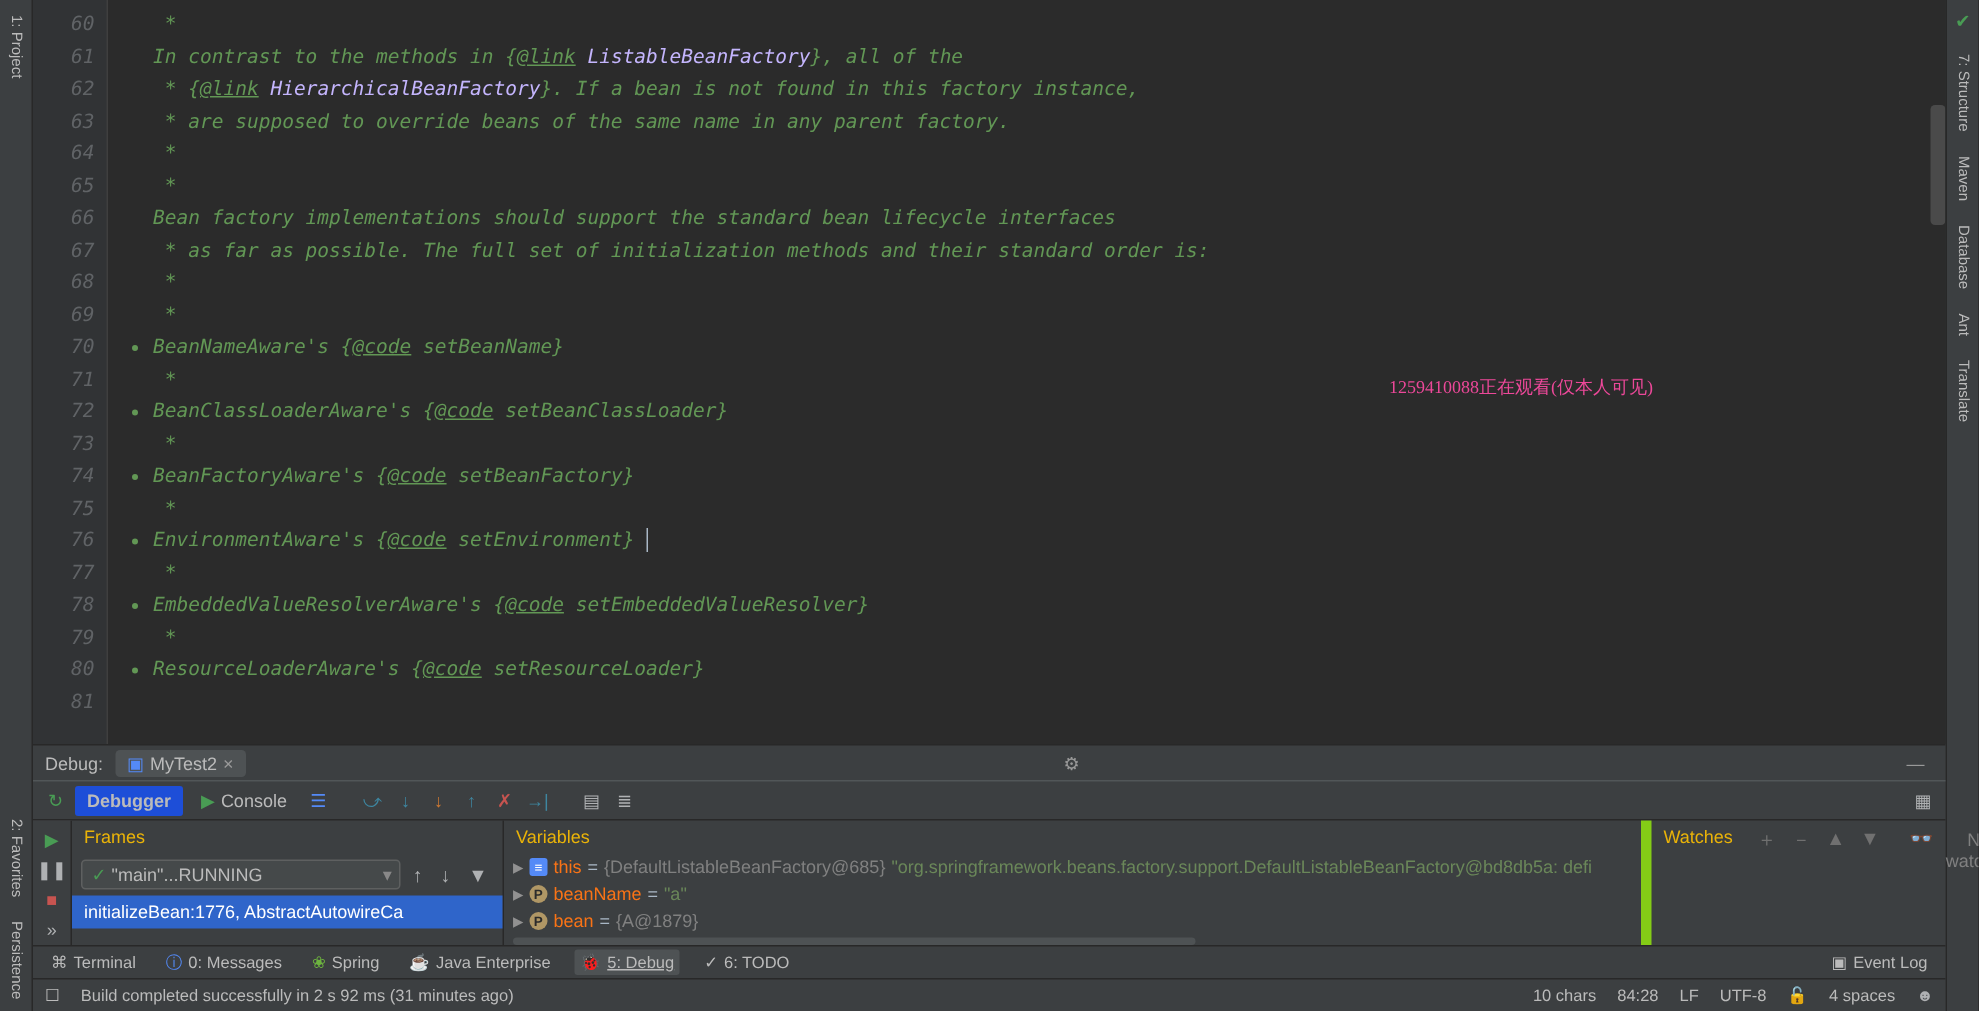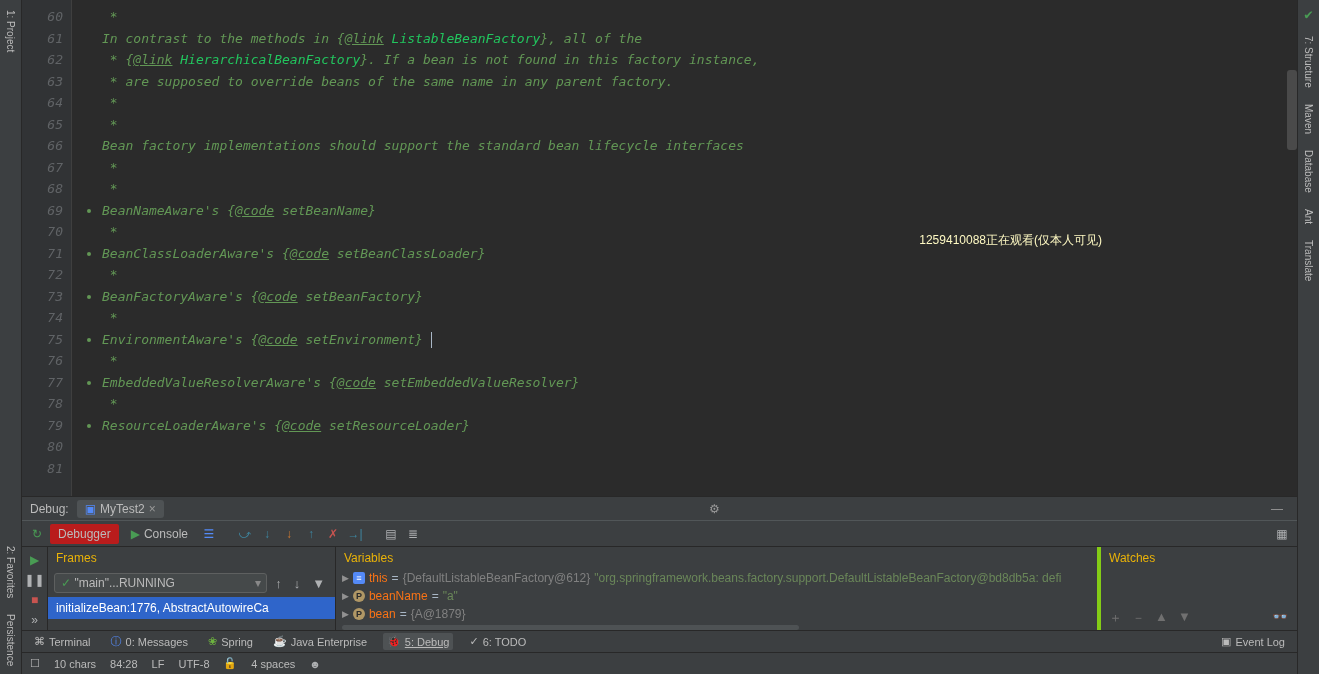--- a/index.html
+++ b/index.html
@@ -9,66 +9,66 @@
   .left-toolbar { width: 22px; background: #3c3f41; display: flex; flex-direction: column; align-items: center; padding-top: 2px; border-right: 1px solid #282828; }
   .left-toolbar-item { writing-mode: vertical-rl; text-orientation: mixed; font-size: 10px; padding: 8px 2px; color: #bbb; cursor: pointer; font-family: Arial, sans-serif; }
   
   .main-area { flex: 1; display: flex; flex-direction: column; position: relative; }
   
   .editor-wrap { display: flex; flex: 1; overflow: hidden; justify-content: center; }
   .gutter { width: 50px; background: #313335; text-align: right; padding-right: 8px; color: #606366; line-height: 21.5px; padding-top: 6px; font-style: italic; font-size: 13px; border-right: 1px solid #3f3f3f; }
   .editor { flex: 1; background: #2b2b2b; padding-top: 6px; font-style: italic; font-family: 'Consolas', monospace; line-height: 21.5px; position: relative; overflow: hidden; }
   .editor-line { padding-left: 30px; white-space: pre; color: #629755; }
   .editor-line .link { color: #629755; text-decoration: underline; }
-  .editor-line .class { color: #22c55e; font-style: italic; }
+  .editor-line .class { color: #c4b5fd; font-style: italic; }
   .cursor { display: inline-block; width: 1px; height: 16px; background: #a9b7c6; vertical-align: middle; }
   
   .right-rail { width: 22px; background: #3c3f41; display: flex; flex-direction: column; align-items: center; border-left: 1px solid #282828; }
   .right-rail-item { writing-mode: vertical-rl; font-size: 10px; padding: 8px 2px; color: #bbb; cursor: pointer; font-family: Arial, sans-serif; }
   .check-icon { color: #499c54; font-size: 14px; margin: 6px 0; }
   
-  .float-note { position: absolute; top: 232px; right: 195px; color: #fef9c3; font-size: 12px; font-style: normal; z-index: 50; font-family: Liberation Sans, sans-serif; }
+  .float-note { position: absolute; top: 250px; right: 195px; color: #ec4899; font-size: 12px; font-style: normal; z-index: 50; font-family: Liberation Serif, serif; }
   
   
   .debug-header { height: 24px; background: #3c3f41; display: flex; align-items: center; padding: 0 8px; color: #bbb; font-size: 12px; border-top: 1px solid #282828; font-family: Arial, sans-serif; }
   .debug-header .title { margin-right: 8px; }
   .tab-pill { background: #4e5254; padding: 2px 8px; border-radius: 3px; display: inline-flex; align-items: center; gap: 4px; }
   .tab-pill .close { color: #999; font-size: 12px; }
   .debug-header .gear { margin-left: auto; color: #999; padding: 0 6px; cursor: pointer; }
   
   .debug-toolbar { height: 26px; background: #3c3f41; display: flex; align-items: center; padding: 0 6px; gap: 4px; border-top: 1px solid #515658; font-family: Arial, sans-serif; }
   .tb-btn { padding: 3px 8px; color: #bbb; font-size: 12px; cursor: pointer; display: inline-flex; align-items: center; gap: 4px; border-radius: 2px; }
-  .tb-btn.active { background: #b91c1c; }
+  .tb-btn.active { background: #1d4ed8; font-weight: bold; }
   .tb-icon { width: 18px; height: 18px; display: inline-flex; align-items: center; justify-content: center; color: #afb1b3; font-size: 12px; cursor: pointer; }
   
   .debug-body { display: flex; height: 84px; background: #3c3f41; font-family: Arial, sans-serif; font-size: 12px; border-top: 1px solid #282828; }
   .run-controls { width: 26px; background: #3c3f41; display: flex; flex-direction: column; align-items: center; padding-top: 6px; gap: 6px; border-right: 1px solid #282828; }
   .run-controls .ctrl { color: #afb1b3; cursor: pointer; font-size: 12px; }
   .run-controls .play { color: #499c54; }
   
   .frames-pane { width: 288px; display: flex; flex-direction: column; border-right: 1px solid #282828; }
   .pane-header { height: 22px; padding: 4px 8px; color: #eab308; font-size: 12px; }
   .thread-row { display: flex; align-items: center; gap: 4px; padding: 4px 6px; }
   .thread-dd { background: #45494a; border: 1px solid #5e6060; border-radius: 3px; padding: 2px 20px 2px 6px; color: #bbb; font-size: 12px; position: relative; flex: 1; }
   .thread-dd::after { content: "▾"; position: absolute; right: 5px; top: 2px; color: #888; }
   .thread-check { color: #499c54; font-size: 12px; }
   .nav-btn { color: #afb1b3; font-size: 13px; padding: 0 4px; cursor: pointer; }
   .stack-row { background: #2f65ca; color: #fff; padding: 4px 8px; font-size: 12px; overflow: hidden; white-space: nowrap; }
   
-  .vars-pane { flex: 1; display: flex; flex-direction: column; border-right: 4px solid #84cc16; }
+  .vars-pane { flex: 1; display: flex; flex-direction: column; border-right: 7px solid #84cc16; }
   .var-line { padding: 2px 6px; font-size: 12px; color: #a9b7c6; white-space: nowrap; overflow: hidden; display: flex; align-items: center; gap: 4px; }
   .var-line .toggle { color: #919191; font-size: 9px; }
   .var-line .ic-this { background: #548af7; color: #fff; border-radius: 2px; font-size: 9px; width: 12px; height: 12px; display: inline-flex; align-items: center; justify-content: center; }
   .var-line .ic-p { background: #b09765; color: #2b2b2b; border-radius: 50%; font-size: 9px; width: 12px; height: 12px; display: inline-flex; align-items: center; justify-content: center; font-weight: bold; }
   .var-name { color: #f97316; }
   .var-val { color: #6a8759; }
   .var-type { color: #808080; }
   .vars-scroll { height: 6px; background: #4e5254; width: 60%; margin: 2px 0 0 6px; border-radius: 3px; }
   
-  .watches-pane { width: 196px; display: flex; flex-direction: column; gap: 36px; }
+  .watches-pane { width: 196px; display: flex; flex-direction: row; }
   .watches-tools { display: flex; gap: 10px; padding: 4px 8px; color: #707070; font-size: 13px; }
   .watches-empty { text-align: center; color: #808080; padding-top: 6px; font-size: 12px; }
   
   
   .bottom-tools { height: 22px; background: #3c3f41; display: flex; align-items: center; gap: 12px; padding: 0 8px; color: #bbb; font-size: 11px; border-top: 1px solid #282828; font-family: Arial, sans-serif; }
   .btool { display: flex; align-items: center; gap: 4px; cursor: pointer; padding: 2px 4px; }
   .btool.active { background: #4e5254; border-radius: 2px; }
   .btool-icon { font-size: 11px; }
   .btool-spacer { flex: 1; }
   
@@ -117,20 +117,21 @@
           <div>80</div>
           <div>81</div>
         </div>
       <div class="editor" id="editor">
         <div class="scroller"></div>
       <div class="editor-line"> * <p>In contrast to the methods in {<span class="link">@link</span> <span class="class">ListableBeanFactory</span>}, all of the</p></div>
           <div class="editor-line"> * {<span class="link">@link</span> <span class="class">HierarchicalBeanFactory</span>}. If a bean is not found in this factory instance,</div>
           <div class="editor-line"> * are supposed to override beans of the same name in any parent factory.</div>
           <div class="editor-line"> *</div>
           <div class="editor-line"> * <p>Bean factory implementations should support the standard bean lifecycle interfaces</p></div>
+          <div class="editor-line"> * as far as possible. The full set of initialization methods and their standard order is:</div>
           <div class="editor-line"> * <ol></ol></div>
           <div class="editor-line"> * <li>BeanNameAware's {<span class="link">@code</span> setBeanName}</li></div>
           <div class="editor-line"> * <li>BeanClassLoaderAware's {<span class="link">@code</span> setBeanClassLoader}</li></div>
           <div class="editor-line"> * <li>BeanFactoryAware's {<span class="link">@code</span> setBeanFactory}</li></div>
           <div class="editor-line"> * <li>EnvironmentAware's {<span class="link">@code</span> setEnvironment} <span class="cursor"></span></li></div>
           <div class="editor-line"> * <li>EmbeddedValueResolverAware's {<span class="link">@code</span> setEmbeddedValueResolver}</li></div>
           <div class="editor-line"> * <li>ResourceLoaderAware's {<span class="link">@code</span> setResourceLoader}</li></div>
         </div>
     </div>
 
@@ -191,21 +192,21 @@
       </div>
 
       <div class="vars-pane">
         <div class="pane-header">Variables</div>
         <div id="vars-list">
             <div class="var-line">
               <span class="toggle">▶</span>
               <span class="ic-this">≡</span> 
               <span class="var-name">this</span>
               <span> = </span>
-              <span class="var-type">{DefaultListableBeanFactory@612} </span>
+              <span class="var-type">{DefaultListableBeanFactory@685} </span>
               <span class="var-val">"org.springframework.beans.factory.support.DefaultListableBeanFactory@bd8db5a: defi</span>
             </div>
             <div class="var-line">
               <span class="toggle">▶</span>
               <span class="ic-p">P</span> 
               <span class="var-name">beanName</span>
               <span> = </span>
               <span class="var-val">"a"</span>
             </div>
             <div class="var-line">
@@ -260,20 +261,21 @@
         </span>
       <span class="btool-spacer"></span>
       <span class="btool">
           <span class="btool-icon">▣</span>
           <span>Event Log</span>
         </span>
     </div>
 
     <div class="status-bar">
       <span>☐</span>
+      <span class="msg">Build completed successfully in 2 s 92 ms (31 minutes ago)</span>
       <span>10 chars</span>
       <span>84:28</span>
       <span>LF</span>
       <span>UTF-8</span>
       <span class="sb-i">🔓</span>
       <span>4 spaces</span>
       <span class="sb-i">☻</span>
     </div>
   </div>
 

